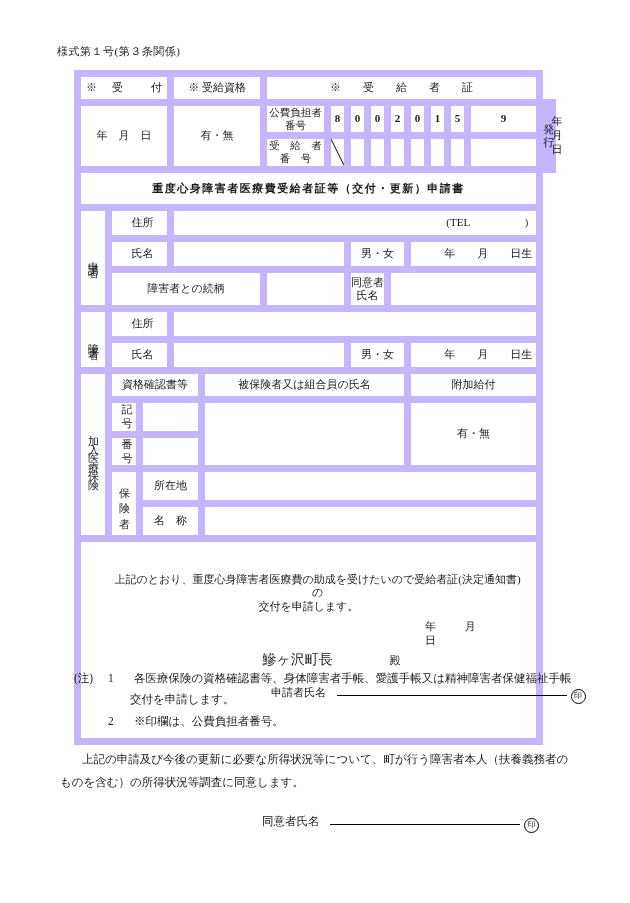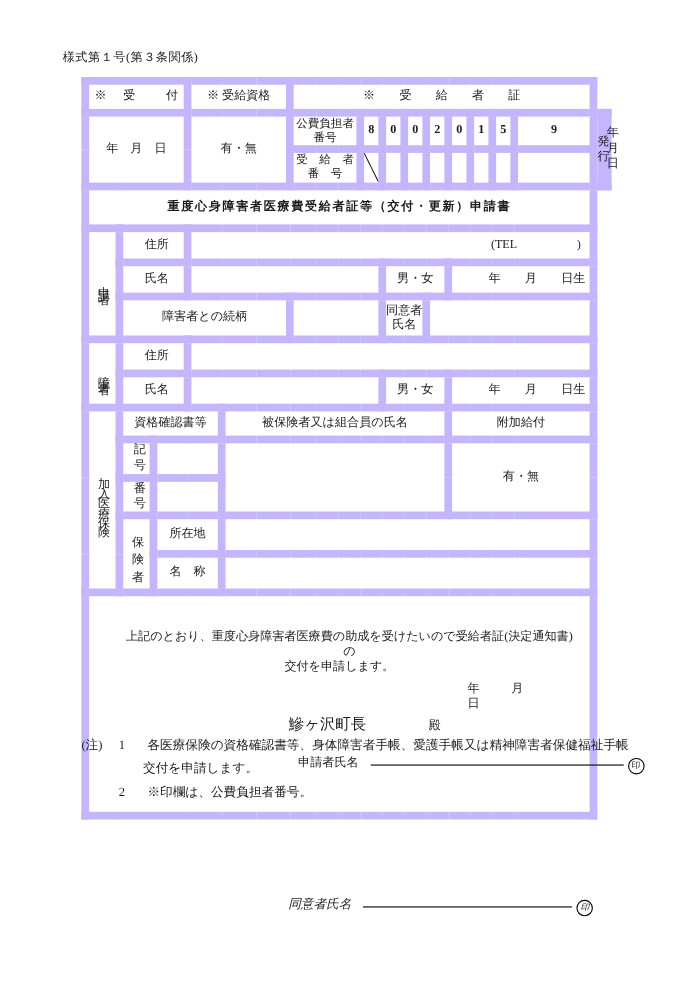--- a/index.html
+++ b/index.html
@@ -152,21 +152,20 @@
     font-size: 11.5px;
     line-height: 2.0;
   }
   .consent-l1 { display: block; padding-left: 22px; }
   .consent-l2 { display: block; }
   .consent-sig {
     position: absolute;
     left: 262px; top: 812px;
     font-size: 11.5px;
     white-space: nowrap;
-    font-style: italic;
   }
   .consent-sig .sig-rule { width: 190px; }
 </style>
 </head>
 <body>
 
 <div class="page">
 
   <div class="form-no">様式第１号(第３条関係)</div>
 
@@ -337,20 +336,24 @@
   <div class="notes">
     <span class="note-row">
       <span class="note-head">(注)</span><span class="note-num">1</span><span>各医療保険の資格確認書等、身体障害者手帳、愛護手帳又は精神障害者保健福祉手帳</span>
     </span>
     <span class="note-cont">交付を申請します。</span>
     <span class="note-row" style="padding-left:30px;">
       <span class="note-num">2</span><span>※印欄は、公費負担者番号。</span>
     </span>
   </div>
 
+  <div class="consent">
+    <span class="consent-l1">上記の申請及び今後の更新に必要な所得状況等について、町が行う障害者本人（扶養義務者の</span>
+    <span class="consent-l2">ものを含む）の所得状況等調査に同意します。</span>
+  </div>
 
   <div class="consent-sig">
     <span class="sig-label">同意者氏名</span>
     <span class="sig-rule"></span>
     <span class="seal">印</span>
   </div>
 
 </div>
 
 </body></html>

